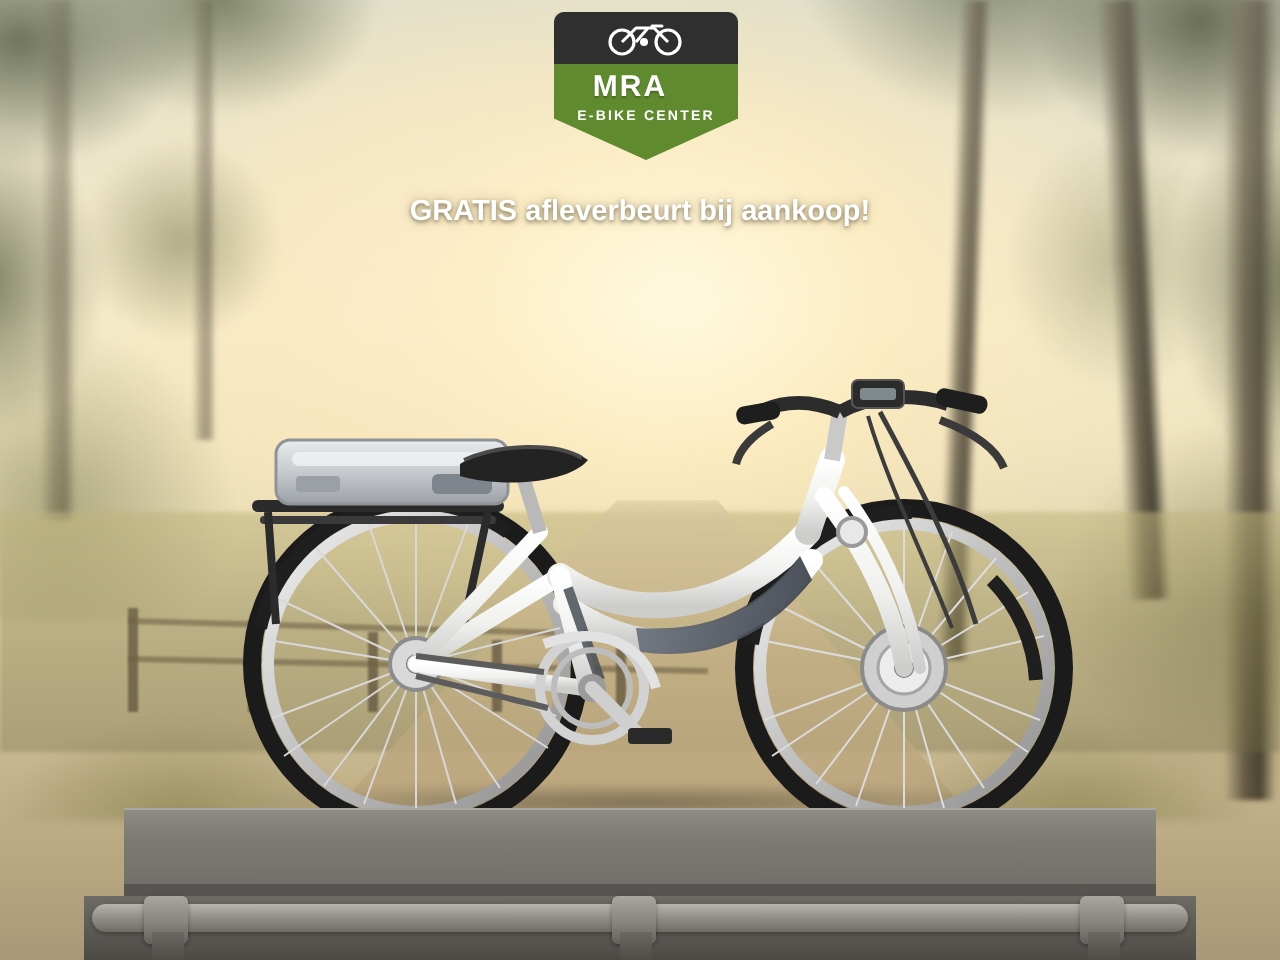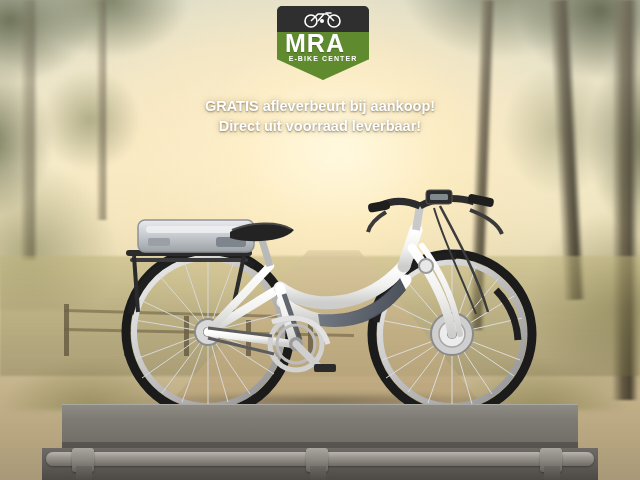--- a/index.html
+++ b/index.html
@@ -186,21 +186,21 @@
     align-items: center;
     justify-content: center;
   }
   .logo-bike svg { display: block; }
   .logo-mra {
     position: absolute;
     left: 0; top: 26px;
     width: 76px;
     text-align: center;
     color: #ffffff;
-    font-size: 25px;
+    font-size: 15px;
     font-weight: bold;
     letter-spacing: 1px;
     line-height: 23px;
     text-shadow: 0 1px 1px rgba(0,0,0,0.25);
   }
   .logo-sub {
     position: absolute;
     left: 0; top: 49px;
     width: 92px;
     text-align: center;
@@ -515,16 +515,15 @@
           <path d="M23 3 L28 3" stroke="#ffffff" stroke-width="1.5" stroke-linecap="round"></path>
         </svg>
       </span>
     </div>
     <div class="logo-mra">MRA</div>
     <div class="logo-sub">E-BIKE CENTER</div>
   </div>
 
   <div class="promo">
     <div>GRATIS afleverbeurt bij aankoop!</div>
-    <div>Direct uit voorraad leverbaar!</div>
   </div>
 
 </div>
 
 </body></html>

